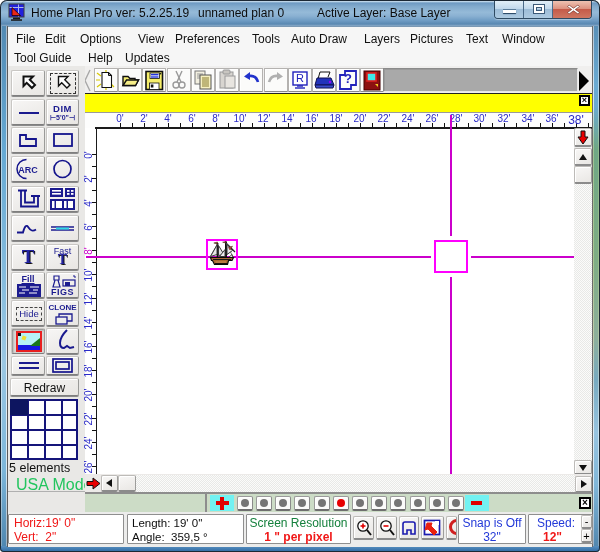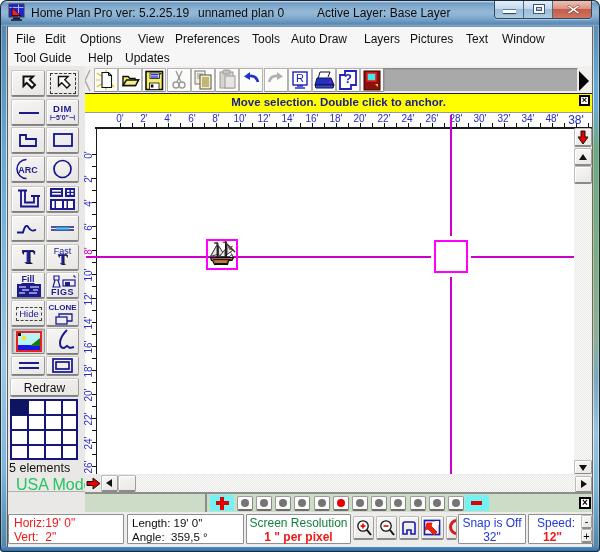--- a/index.html
+++ b/index.html
@@ -347,21 +347,20 @@
       <div class="a" style="left:10px;top:429px;width:68px;height:2px;background:#15157a"></div>
       <div class="a" style="left:61px;top:399px;width:2px;height:61px;background:#15157a"></div>
       <div class="a" style="left:10px;top:444px;width:68px;height:2px;background:#15157a"></div>
       <div class="a" style="left:10px;top:399px;width:18px;height:16px;background:#0d1560"></div>
       <div class="a" style="left:9px;top:461px;font-size:12.5px;color:#111;white-space:nowrap">5 elements</div>
       <div class="a" style="left:16px;top:476px;font-size:16px;color:#22c55e;white-space:nowrap">USA Mode</div>
       <div class="a" style="left:8px;top:490.5px;width:77px;height:1px;background:#b0b0b0"></div>
     </div>
 
 <div class="a" style="left:85px;top:93px;width:507px;height:19px;background:#ffff00;border-top:1px solid #222"></div>
-<div class="a" style="left:85px;top:95.5px;width:507px;height:14px;text-align:center;font-size:11.5px;font-weight:bold;color:#20208c">Move selection. Double click to anchor.</div>
 <div class="a" style="left:579px;top:95px;width:11px;height:11px;border:2px solid #000;background:#fff;color:#000;font-size:9px;font-weight:bold;line-height:7px;text-align:center">×</div>
 
 <div class="a" style="left:85px;top:112px;width:507px;height:16px;background:#fdfdfd;border-top:1px solid #9a9a9a"></div>
 <div class="a" id="hruler" style="left:0;top:0">
       <div class="a" style="left:119.5px;top:123px;width:470px;height:5px;background-image:repeating-linear-gradient(90deg,#111 0 1px,transparent 1px 12px)"></div>
       <div class="a" style="left:110px;top:113px;width:20px;text-align:center;font-size:10px;color:#2a2ac8">0'</div>
       <div class="a" style="left:134px;top:113px;width:20px;text-align:center;font-size:10px;color:#2a2ac8">2'</div>
       <div class="a" style="left:158px;top:113px;width:20px;text-align:center;font-size:10px;color:#2a2ac8">4'</div>
       <div class="a" style="left:182px;top:113px;width:20px;text-align:center;font-size:10px;color:#2a2ac8">6'</div>
       <div class="a" style="left:206px;top:113px;width:20px;text-align:center;font-size:10px;color:#2a2ac8">8'</div>
@@ -371,21 +370,21 @@
       <div class="a" style="left:302px;top:113px;width:20px;text-align:center;font-size:10px;color:#2a2ac8">16'</div>
       <div class="a" style="left:326px;top:113px;width:20px;text-align:center;font-size:10px;color:#2a2ac8">18'</div>
       <div class="a" style="left:350px;top:113px;width:20px;text-align:center;font-size:10px;color:#2a2ac8">20'</div>
       <div class="a" style="left:374px;top:113px;width:20px;text-align:center;font-size:10px;color:#2a2ac8">22'</div>
       <div class="a" style="left:398px;top:113px;width:20px;text-align:center;font-size:10px;color:#2a2ac8">24'</div>
       <div class="a" style="left:422px;top:113px;width:20px;text-align:center;font-size:10px;color:#2a2ac8">26'</div>
       <div class="a" style="left:446px;top:113px;width:20px;text-align:center;font-size:10px;color:#2a2ac8">28'</div>
       <div class="a" style="left:470px;top:113px;width:20px;text-align:center;font-size:10px;color:#2a2ac8">30'</div>
       <div class="a" style="left:494px;top:113px;width:20px;text-align:center;font-size:10px;color:#2a2ac8">32'</div>
       <div class="a" style="left:518px;top:113px;width:20px;text-align:center;font-size:10px;color:#2a2ac8">34'</div>
-      <div class="a" style="left:542px;top:113px;width:20px;text-align:center;font-size:10px;color:#2a2ac8">48'</div>
+      <div class="a" style="left:542px;top:113px;width:20px;text-align:center;font-size:10px;color:#2a2ac8">36'</div>
       <div class="a" style="left:566px;top:113px;width:20px;text-align:center;font-size:12px;color:#2a2ac8">38'</div>
       <div class="a" style="left:449.5px;top:115px;width:2px;height:13px;background:#cb00cb"></div>
     </div>
 
 <div class="a" style="left:85px;top:128px;width:489px;height:346px;background:#fff"></div>
 <div class="a" id="vruler" style="left:0;top:0">
       <div class="a" style="left:92px;top:154px;width:4.5px;height:318px;background-image:repeating-linear-gradient(180deg,#111 0 1.2px,transparent 1.2px 12px)"></div>
       <div class="a" style="left:80px;top:147.5px;width:20px;height:14px;text-align:center;font-size:10px;color:#2a2ac8;transform:rotate(-90deg)">0'</div>
       <div class="a" style="left:80px;top:171.5px;width:20px;height:14px;text-align:center;font-size:10px;color:#2a2ac8;transform:rotate(-90deg)">2'</div>
       <div class="a" style="left:80px;top:195.5px;width:20px;height:14px;text-align:center;font-size:10px;color:#2a2ac8;transform:rotate(-90deg)">4'</div>

